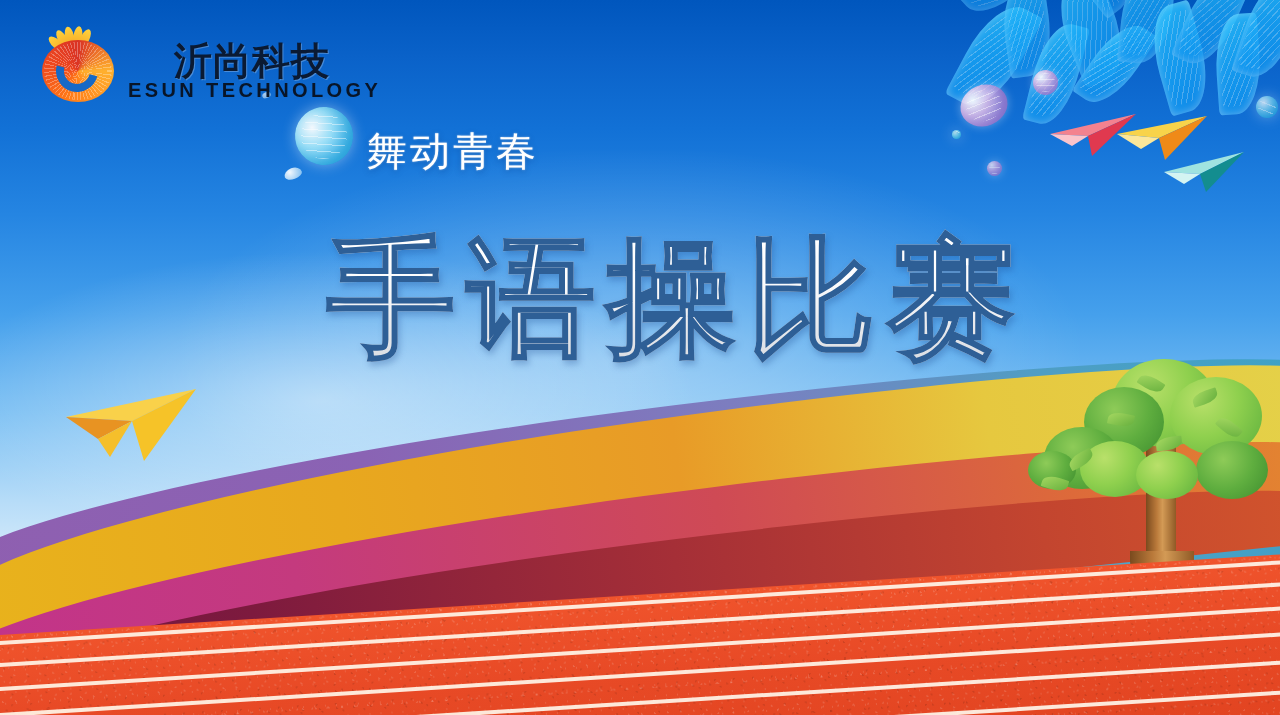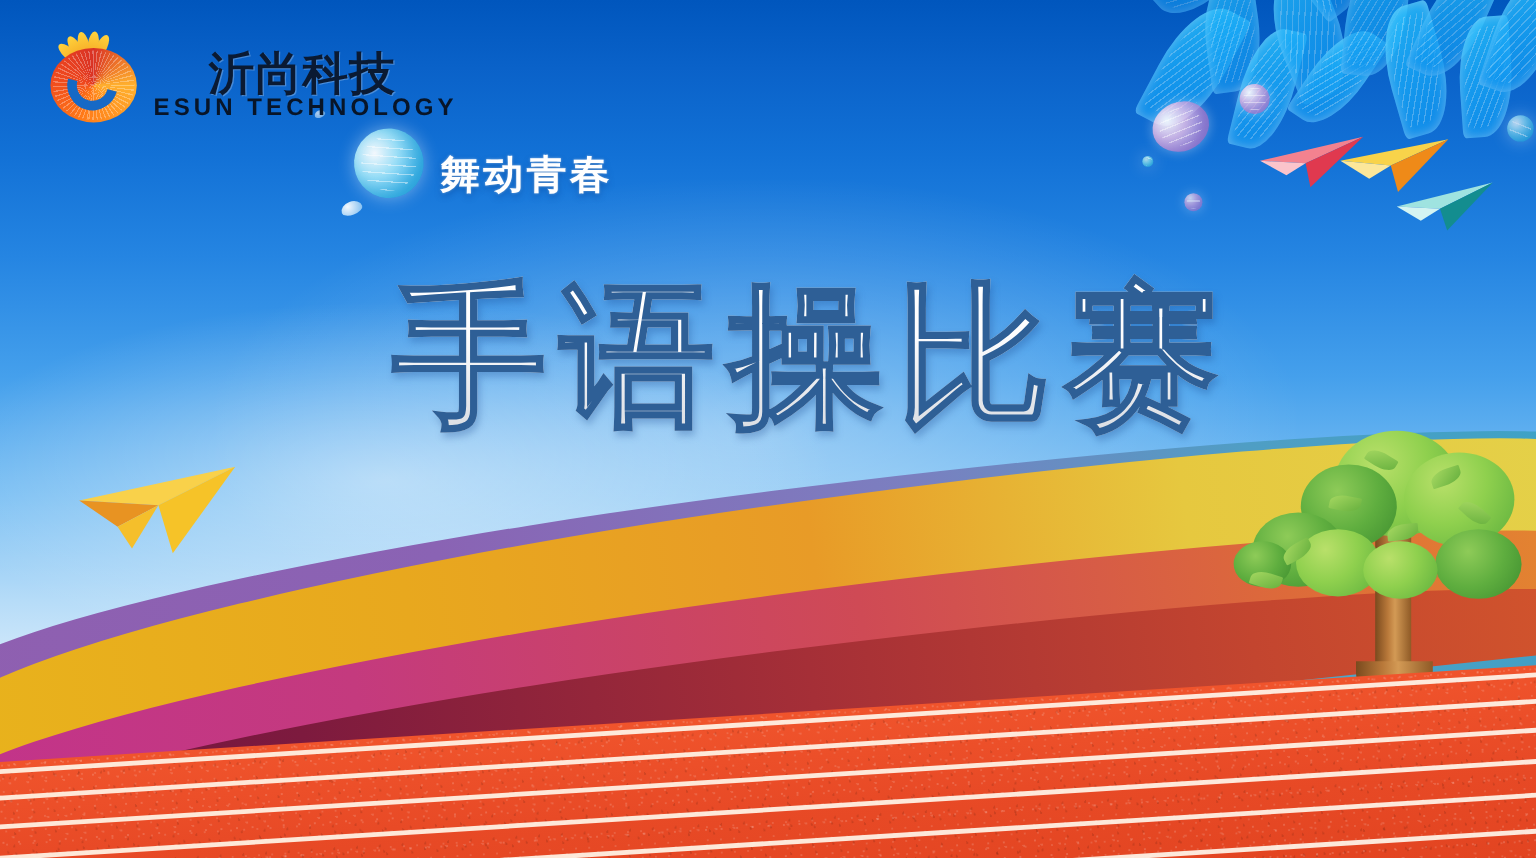--- a/index.html
+++ b/index.html
@@ -111,21 +111,21 @@
   }
   #logo-en{
     position:absolute;left:102px;top:57px;
     font-size:20px;font-weight:bold;letter-spacing:3.4px;
     color:#081528;white-space:nowrap;
   }
 
   
   #subtitle{
     position:absolute;left:367px;top:124px;
-    font-size:33px;font-weight:bold;letter-spacing:3px;
+    font-size:40px;font-weight:normal;letter-spacing:3px;
     color:#ffffff;
     font-family:"DejaVu Sans","Liberation Sans",sans-serif;
     text-shadow:0 2px 6px rgba(0,60,140,.45), 0 0 2px rgba(255,255,255,.6);
     white-space:nowrap;
   }
 
   
   #title{
     position:absolute;left:327px;top:224px;
     font-size:128px;font-weight:bold;letter-spacing:12px;

